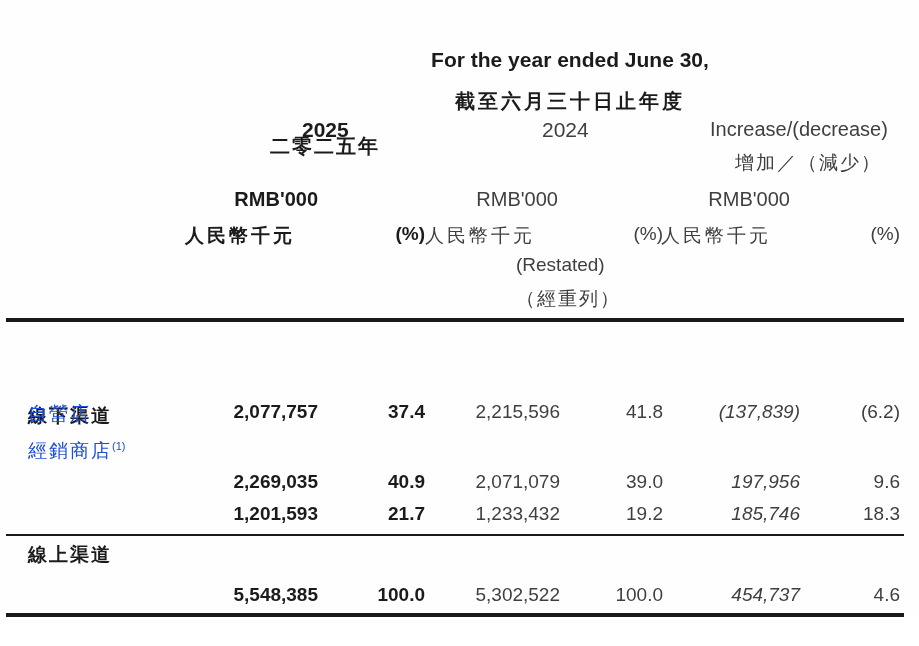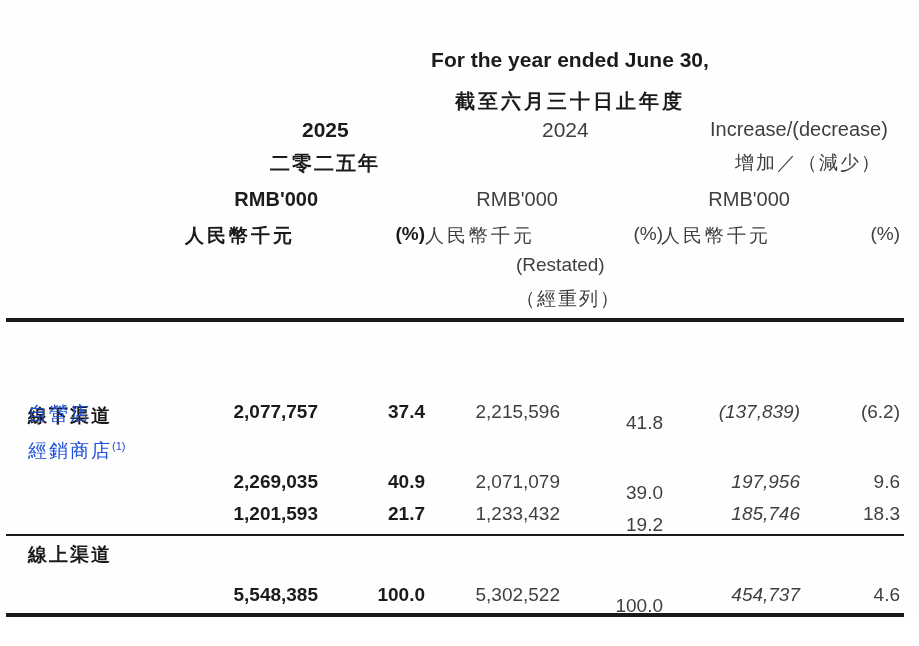--- a/index.html
+++ b/index.html
@@ -16,37 +16,37 @@
   .f20 { font-size:20px; }
   .f19 { font-size:19px; }
   .center { text-align:center; }
   .rule { position:absolute; left:6px; width:898px; background:#1a1a1a; }
   .rule-thick { height:4px; }
   .rule-thin  { height:2px; }
   .row { position:absolute; left:28px; display:flex; font-size:19px; }
   .c  { text-align:right; white-space:nowrap; }
   .c1 { width:171px; text-align:left; letter-spacing:2px; }
   .c2 { width:119px; } .c3 { width:107px; }
-  .c4 { width:135px; } .c5 { width:103px;margin-top:11px; }
+  .c4 { width:135px; } .c5 { width:103px; }
   .c6 { width:137px;font-style:italic; } .c7 { width:100px; }
   .v25 { font-weight:bold; color:#1b1b1b; }
   .lbl-section { font-weight:bold; color:#1b1b1b;margin-top:39px; }
   .lbl-item { color:#1d4ed8; }
   sup { font-size:11px; letter-spacing:0; }
 </style>
 </head>
 <body>
 
 <div class="canvas">
 
   <div class="abs center b f21" style="top:48px; left:420px; width:300px;">For the year ended June 30,</div>
   <div class="abs center b f20 cjk" style="top:80px; left:420px; width:300px;margin-top:8px;">截至六月三十日止年度</div>
 
   <div class="abs b f21" style="top:118px; left:302px;">2025</div>
-  <div class="abs b f20 cjk2" style="top:150px; left:270px;">二零二五年</div>
+  <div class="abs b f20 cjk2" style="top:133px; left:270px;">二零二五年</div>
   <div class="abs b f20" style="top:188px; right:601px;">RMB'000</div>
   <div class="abs b f19 cjk" style="top:223px; right:624px;">人民幣千元</div>
   <div class="abs b f19" style="top:223px; right:494px;">(%)</div>
 
   <div class="abs f21" style="top:118px; left:542px;">2024</div>
   <div class="abs f20" style="top:188px; right:361px;">RMB'000</div>
   <div class="abs f19 cjk" style="top:223px; right:384px;">人民幣千元</div>
   <div class="abs f19" style="top:223px; right:256px;">(%)</div>
   <div class="abs f19" style="top:254px; left:516px;">(Restated)</div>
   <div class="abs f19 cjk2" style="top:286px; left:516px;">（經重列）</div>

